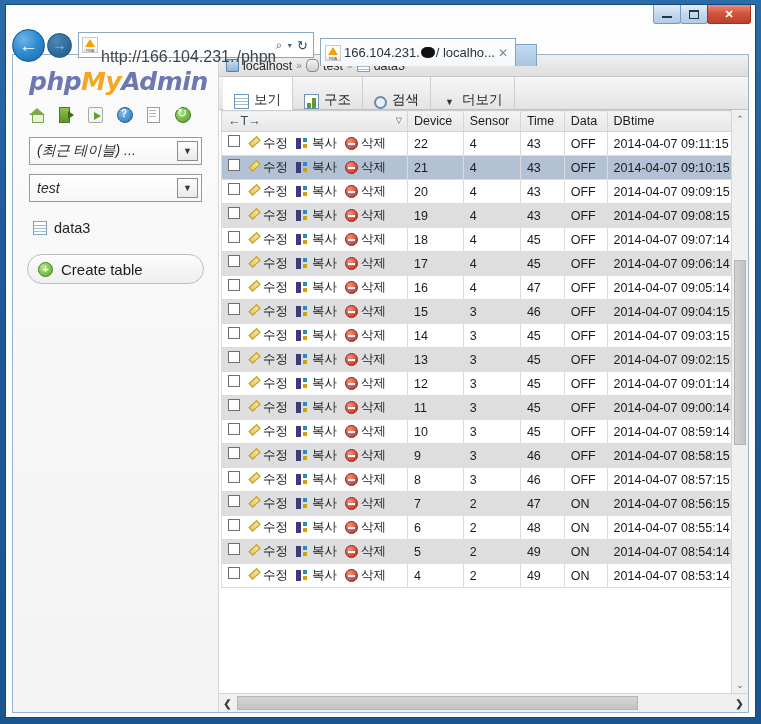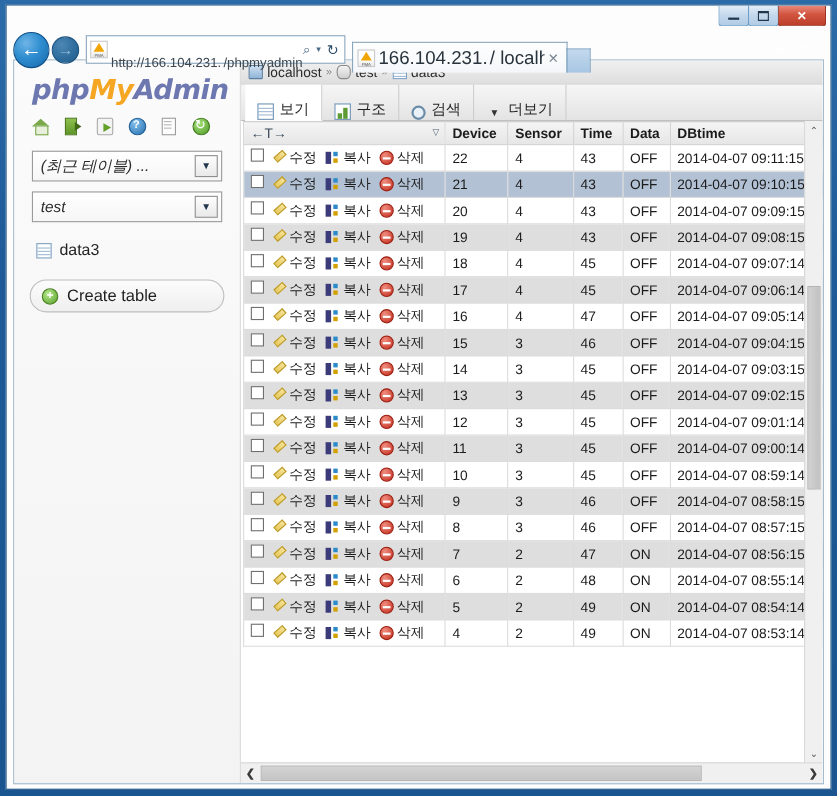--- a/index.html
+++ b/index.html
@@ -98,21 +98,21 @@
     border-left: 5px solid transparent; border-right: 5px solid transparent;
     border-bottom: 8px solid #f0a500;
   }
   .pma-ico::after {
     content: "PMA";
     position: absolute; bottom: -1px; left: 0; right: 0;
     font-size: 4px; text-align: center; color: #555;
     letter-spacing: -0.2px;
   }
   .addr-text {
-    flex: 1 1 auto; font-size: 12px; color: #3b4650;
+    flex: 1 1 auto; font-size: 16px; color: #3b4650;
     white-space: nowrap; overflow: hidden;
     display: flex; align-items: center; gap: 0px; margin-top: 23px;
   }
   .redact {
     display: inline-block;
     width: 19px; height: 11px;
     background: #111;
     border-radius: 45% 45% 50% 50%;
     vertical-align: middle;
     margin: 0 1px;
@@ -129,21 +129,21 @@
     background: linear-gradient(180deg,#fefefe 0%,#f4f7fa 100%);
     border: 1px solid #8ba7bd;
     border-bottom: none;
     display: flex; align-items: center;
     padding: 0 4px;
     align-self: flex-end;
     margin-bottom: -1px;
     flex: none;
   }
   .tab-label {
-    flex: 1 1 auto; font-size: 17px; color: #29333c;
+    flex: 1 1 auto; font-size: 13px; color: #29333c;
     white-space: nowrap; overflow: hidden;
     display: flex; align-items: center;
   }
   .tab-close { font-size: 12px; color: #7a8893; padding: 0 3px; flex: none; }
 
   .tab-stub {
     width: 22px; height: 22px;
     background: linear-gradient(180deg,#c3d9ee 0%,#a7c6e3 100%);
     border: 1px solid #7fa5c6; border-bottom: none;
     align-self: flex-end; margin-bottom: -1px; margin-left: -1px;
@@ -377,21 +377,21 @@
   table.data {
     border-collapse: collapse;
     width: 100%;
     font-size: 12.5px;
     color: #1b1b1b;
   }
   table.data th {
     background: linear-gradient(180deg,#f4f4f4 0%,#e6e6e6 100%);
     border: 1px solid #d4d4d4;
     border-top: 1px solid #cfcfcf;
-    font-weight: bold;
+    font-weight: normal;
     text-align: left;
     padding: 3px 6px;
     font-size: 12.5px;
     white-space: nowrap;
   }
   table.data th.sorter {
     font-weight: normal; color: #3b4a5a;
     position: relative; padding-right: 18px;
   }
   .sort-caret { position:absolute; right:5px; top:5px; font-size:8px; color:#4c5d70; }

